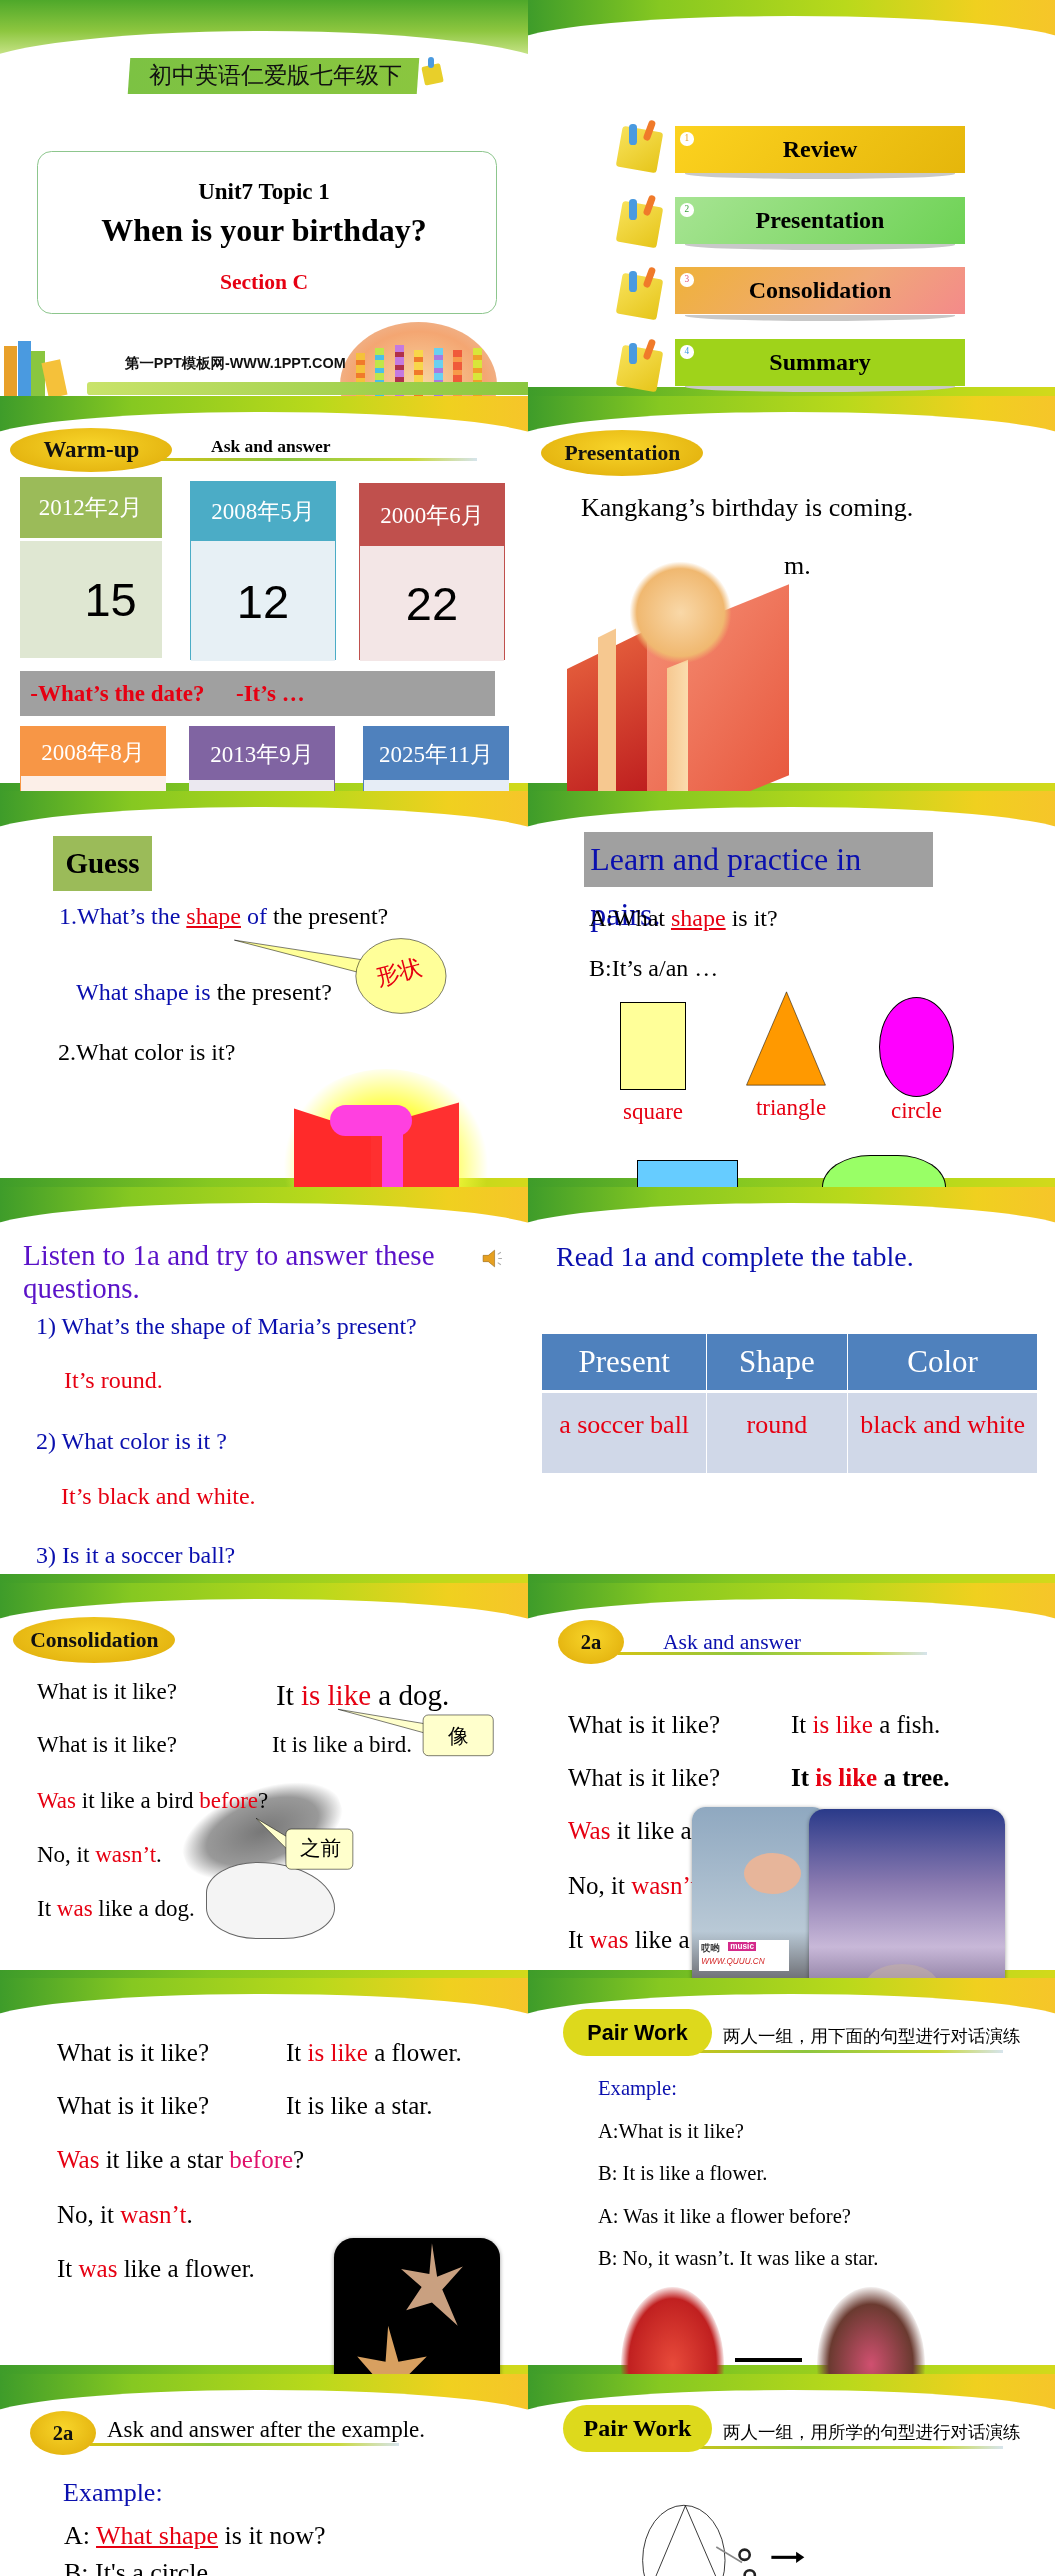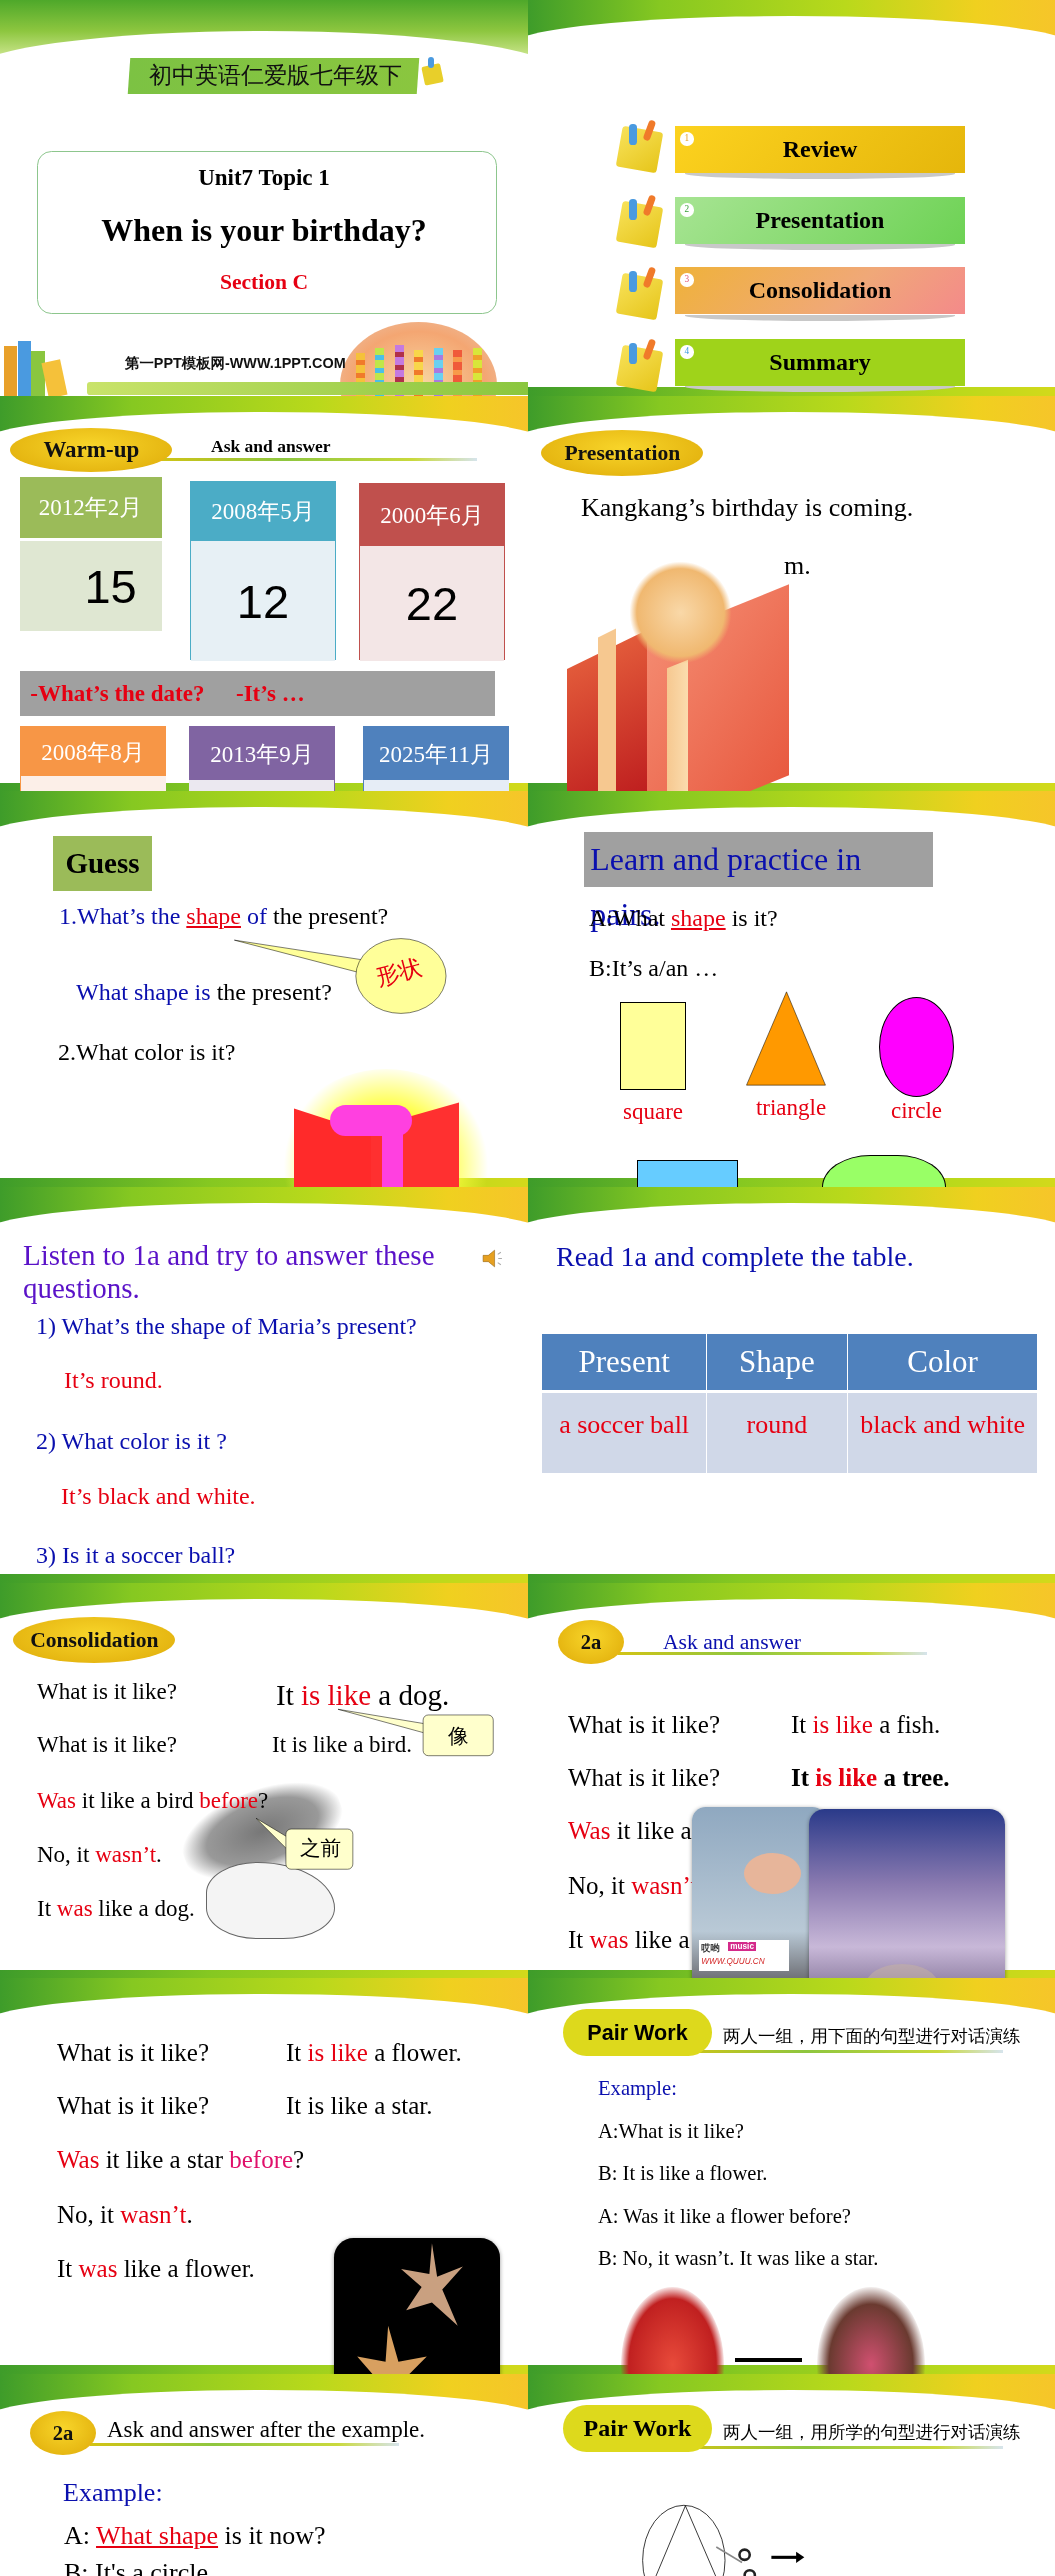--- a/index.html
+++ b/index.html
@@ -36,21 +36,21 @@
   <div class="slide" style="left:0;top:0;">
     <div class="abs" style="left:0;top:0;width:528px;height:62px;background:linear-gradient(180deg,#4ea82a 0%,#8dc63f 50%,#d8ec9e 100%);"></div>
     <div class="abs" style="left:-31px;top:31px;width:589px;height:82px;background:#fff;border-radius:50% 50% 0 0/41px 41px 0 0;"></div>
     <div class="abs" style="left:129px;top:58px;width:289px;height:36px;background:linear-gradient(90deg,#7cc243,#8ac63f);transform:skewX(-4deg);"></div>
     <div class="abs sans" style="left:149px;top:60px;font-size:23px;color:#111;">初中英语仁爱版七年级下</div>
     <div class="abs" style="left:420px;top:56px;width:25px;height:31px;">
       <div style="position:absolute;left:3.1px;top:9.3px;width:18.5px;height:18.5px;background:#e8cf2a;transform:rotate(-12deg);border-radius:2.1px;"></div>
       <div style="position:absolute;left:8.2px;top:1px;width:6.2px;height:11.3px;background:#4a9ae0;border-radius:3.1px;"></div>
     </div>
     <div class="abs" style="left:37px;top:151px;width:460px;height:163px;border:1px solid #8dc68d;border-radius:14.4px;"></div>
-    <div class="abs tnr bold" style="left:0;width:528px;text-align:center;top:165px;font-size:23px;">Unit7 Topic 1</div>
+    <div class="abs tnr bold" style="left:0;width:528px;text-align:center;top:179px;font-size:23px;">Unit7 Topic 1</div>
     <div class="abs tnr bold red" style="left:0;width:528px;text-align:center;top:270px;font-size:21.6px;">Section C</div>
     <div class="abs tnr bold" style="left:0;width:528px;text-align:center;top:212px;font-size:32px;">When is your birthday?</div>
     <div class="abs" style="left:340px;top:322px;width:157px;height:126px;border-radius:50%;background:radial-gradient(ellipse at 50% 50%,#f7d8a4 0%,#f4a672 60%,#e9c6b0 100%);overflow:hidden;">
       <div style="position:absolute;left:15.5px;top:31px;width:9.3px;height:77px;background:repeating-linear-gradient(180deg,#f5c13a 0 7.2px,#f07a2a 7.2px 12.4px);"></div>
       <div style="position:absolute;left:35px;top:26px;width:9.3px;height:82px;background:repeating-linear-gradient(180deg,#bfe64a 0 7.2px,#4ac0e6 7.2px 12.4px);"></div>
       <div style="position:absolute;left:55px;top:23px;width:9.3px;height:85px;background:repeating-linear-gradient(180deg,#c47ae0 0 7.2px,#b0304a 7.2px 12.4px);"></div>
       <div style="position:absolute;left:74px;top:28px;width:9.3px;height:80px;background:repeating-linear-gradient(180deg,#f8d64a 0 7.2px,#f07a2a 7.2px 12.4px);"></div>
       <div style="position:absolute;left:94px;top:26px;width:9.3px;height:82px;background:repeating-linear-gradient(180deg,#6ad0f0 0 7.2px,#a87ae0 7.2px 12.4px);"></div>
       <div style="position:absolute;left:113px;top:28px;width:9.3px;height:80px;background:repeating-linear-gradient(180deg,#f05a3a 0 7.2px,#f89a4a 7.2px 12.4px);"></div>
       <div style="position:absolute;left:133px;top:26px;width:9.3px;height:82px;background:repeating-linear-gradient(180deg,#d8e63a 0 7.2px,#f0a02a 7.2px 12.4px);"></div>
@@ -119,21 +119,21 @@
   <div class="slide" style="left:0;top:396px;">
     <div class="s-top"></div>
       <div class="s-top-curve"></div>
     <div class="s-bottom"></div>
     <div class="underline-bar" style="left:155px;top:62px;width:322px;"></div>
     <div class="badge-oval tnr" style="left:10.3px;top:32px;width:162px;height:44px;font-size:23px;">Warm-up</div>
     <div class="abs tnr bold" style="left:211px;top:40px;font-size:17.5px;">Ask and answer</div>
 
     <div class="cal" style="left:19.6px;top:81px;width:142px;height:181px;">
       <div class="hd" style="height:61px;background:#9bbb59;">2012年2月</div>
-      <div class="bd" style="height:90px;margin-top:3.1px;background:#dfe7d2;padding-left:40px;">15</div>
+      <div class="bd" style="height:117px;margin-top:3.1px;background:#dfe7d2;padding-left:40px;">15</div>
     </div>
     <div class="cal" style="left:190px;top:85px;width:146px;height:179px;border:0.5px solid #4bacc6;">
       <div class="hd" style="height:59px;background:#4bacc6;">2008年5月</div>
       <div class="bd" style="height:120px;background:#e7f0f5;">12</div>
     </div>
     <div class="cal" style="left:359px;top:87px;width:146px;height:177px;border:0.5px solid #c0504d;">
       <div class="hd" style="height:62px;background:#c0504d;">2000年6月</div>
       <div class="bd" style="height:115px;background:#f3e6e6;">22</div>
     </div>
 

